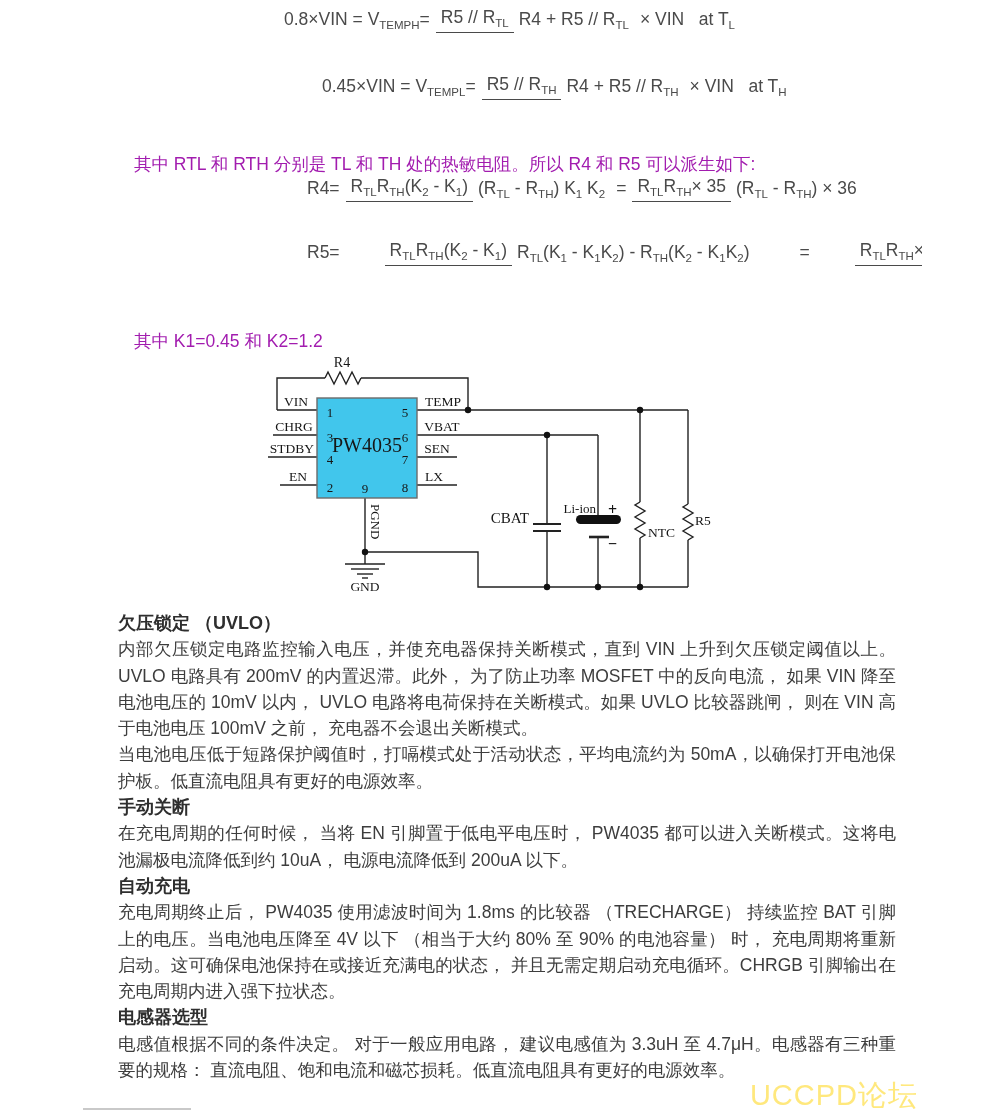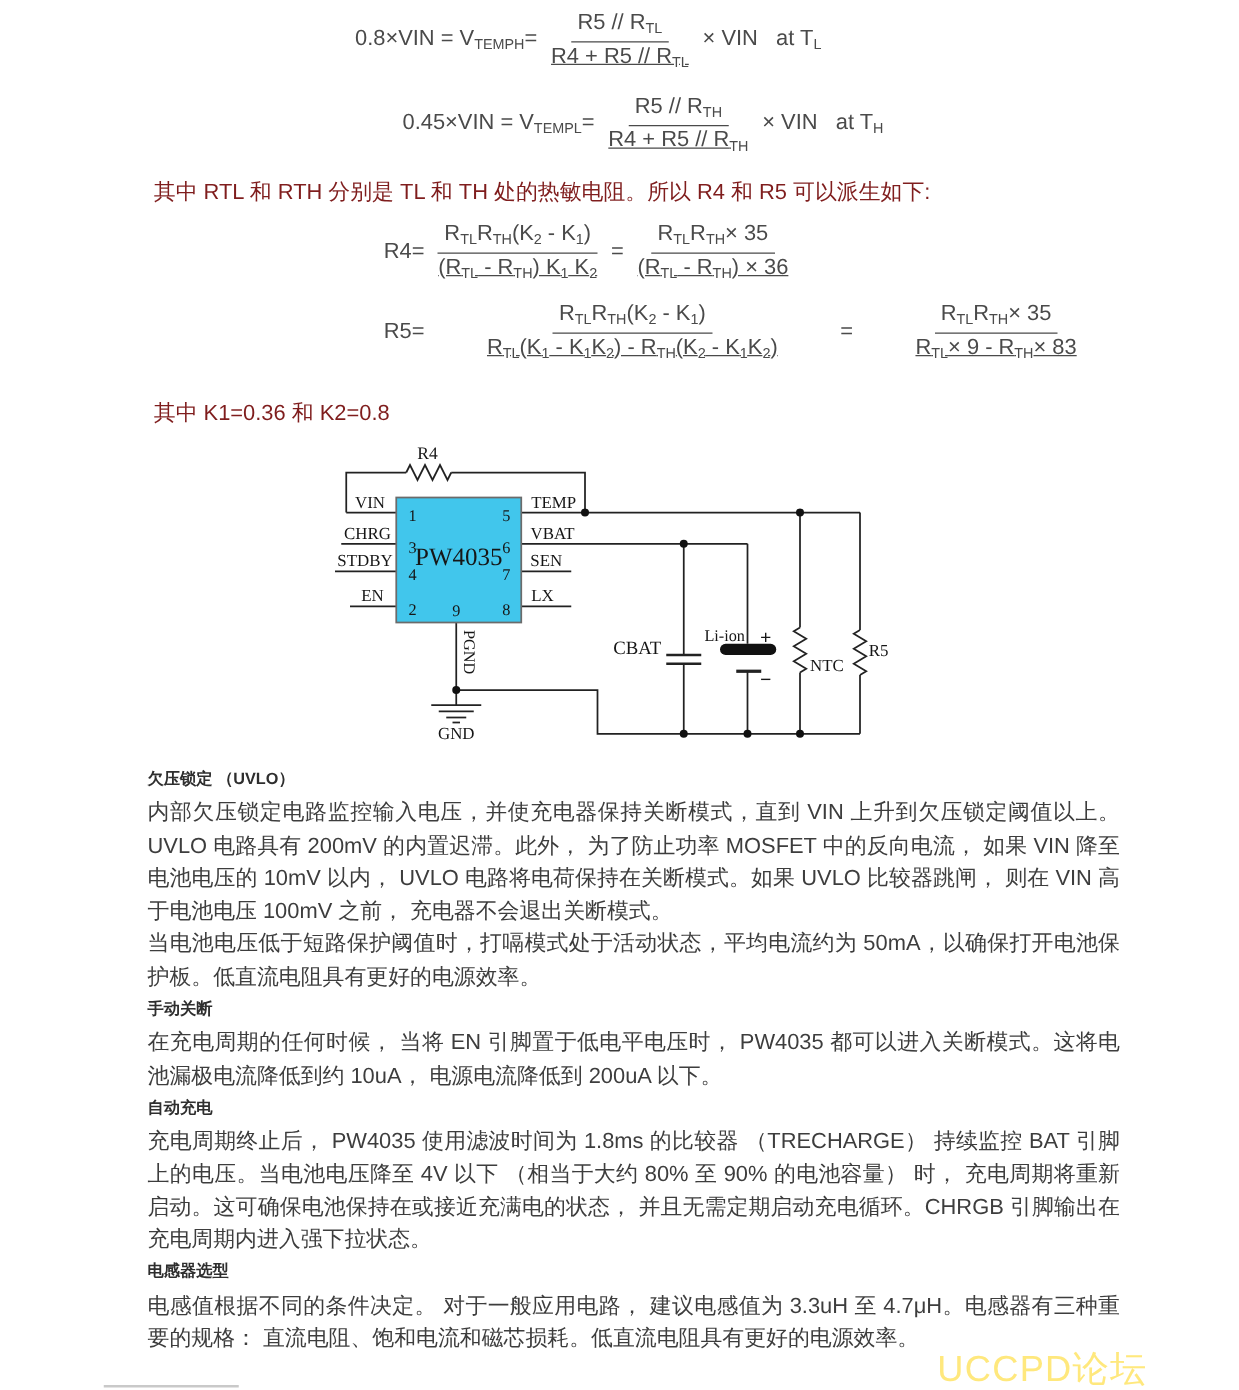--- a/index.html
+++ b/index.html
@@ -2,42 +2,42 @@
 <html><head>
 <meta charset="utf-8">
 <style>
   html,body{margin:0;padding:0;background:#ffffff;}
   .page{position:relative;width:922px;height:1112px;background:#ffffff;overflow:hidden;
         font-family:"Liberation Sans","DejaVu Sans",sans-serif;color:#3d3d3d;}
 
   
   .formula{position:absolute;display:flex;align-items:center;gap:6px;
            font-size:17.5px;color:#4a4a4a;white-space:nowrap;}
-  .frac{display:inline-flex;flex-direction:column;align-items:center;text-align:left;}
+  .frac{display:inline-flex;flex-direction:row;align-items:center;text-align:left;}
   .frac .num{padding:0 5px 3px;border-bottom:1.6px solid #4a4a4a;}
-  .frac .den{padding:0 5px 0;text-decoration:underline;}
+  .frac .den{padding:0 5px 0;}
   .sub{font-size:11.5px;vertical-align:-3.5px;}
   .f-temph{top:7px;left:284px;}
   .f-templ{top:74px;left:279px;margin-left:43px;}
   .f-r4{top:176px;left:307px;}
   .f-r5{top:240px;left:307px;gap:45px;}
 
   
-  .para{position:absolute;margin:5px;font-size:17.5px;color:#7f1d1d;}
+  .para{position:absolute;margin:16px;font-size:17.5px;color:#a21caf;}
   .intro{top:136px;left:118px;}
   .constants{top:313px;left:118px;}
 
   
   .circuit{position:absolute;top:352px;left:268px;}
   .circuit text{font-family:"Liberation Serif","DejaVu Serif",serif;fill:#161616;}
 
   
   .sections{position:absolute;top:610px;left:118px;width:778px;
             font-size:17.5px;line-height:26.3px;text-align:justify;}
-  .sections h3{margin:0;font-size:13px;line-height:26.3px;font-weight:bold;
+  .sections h3{margin:0;font-size:18px;line-height:26.3px;font-weight:bold;
                color:#2e2e2e;text-align:left;}
   .sections p{margin:0;}
 
   .watermark{position:absolute;top:1076px;right:4px;font-size:29px;
              color:#ffe87d;letter-spacing:1px;}
   .footer-line{position:absolute;top:1108px;left:83px;width:108px;height:2px;background:#c9c9c9;}
 </style>
 </head>
 <body>
 
@@ -82,21 +82,21 @@
       <span class="num"><span>R</span><span class="sub">TL</span><span>R</span><span class="sub">TH</span><span>(K</span><span class="sub">2</span><span> - K</span><span class="sub">1</span><span>)</span></span>
       <span class="den"><span>R</span><span class="sub">TL</span><span>(K</span><span class="sub">1</span><span> - K</span><span class="sub">1</span><span>K</span><span class="sub">2</span><span>) - R</span><span class="sub">TH</span><span>(K</span><span class="sub">2</span><span> - K</span><span class="sub">1</span><span>K</span><span class="sub">2</span><span>)</span></span>
     </span>
     <span><span>=</span></span>
     <span class="frac">
       <span class="num"><span>R</span><span class="sub">TL</span><span>R</span><span class="sub">TH</span><span>× 35</span></span>
       <span class="den"><span>R</span><span class="sub">TL</span><span>× 9 - R</span><span class="sub">TH</span><span>× 83</span></span>
     </span>
   </div>
 
-  <p class="para constants">其中 K1=0.36 和 K2=0.8</p>
+  <p class="para constants">其中 K1=0.45 和 K2=1.2</p>
 
   <svg class="circuit" width="460" height="252" viewBox="0 0 460 252">
     <g stroke="#222222" stroke-width="1.4" fill="none">
 
       <path d="M9 58 H49"></path>
       <path d="M9 58 V26 H57"></path>
       <path d="M57 26 l3 -6 l6 12 l6 -12 l6 12 l6 -12 l6 12 l3 -6"></path>
       <path d="M93 26 H200 V58"></path>
 
       <path d="M149 58 H420"></path>

